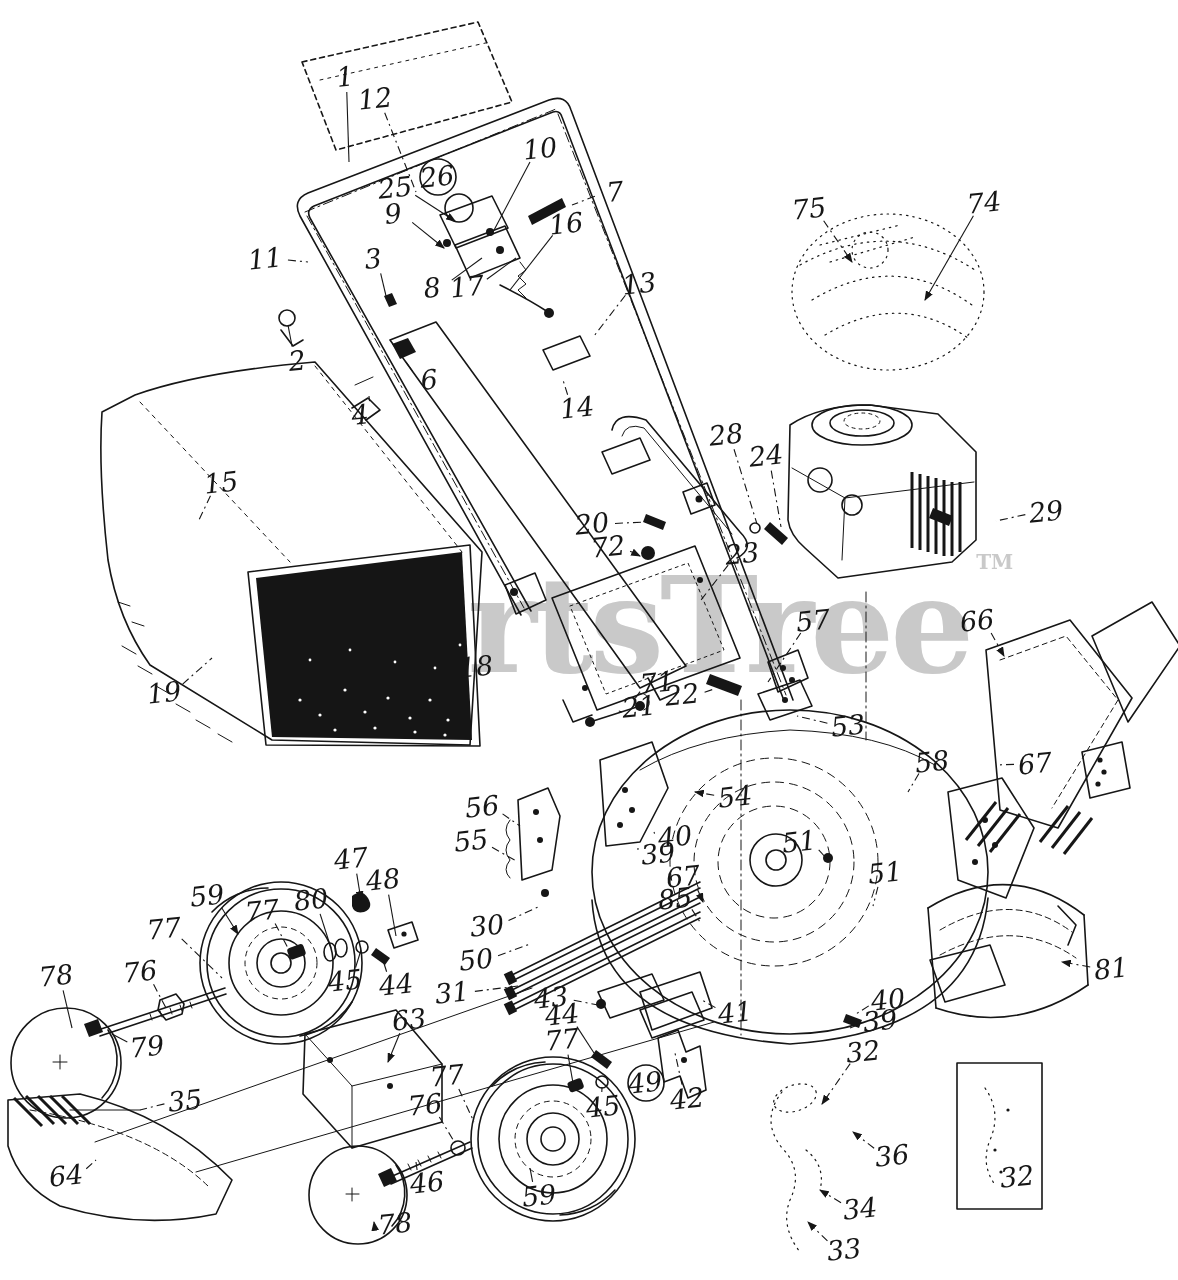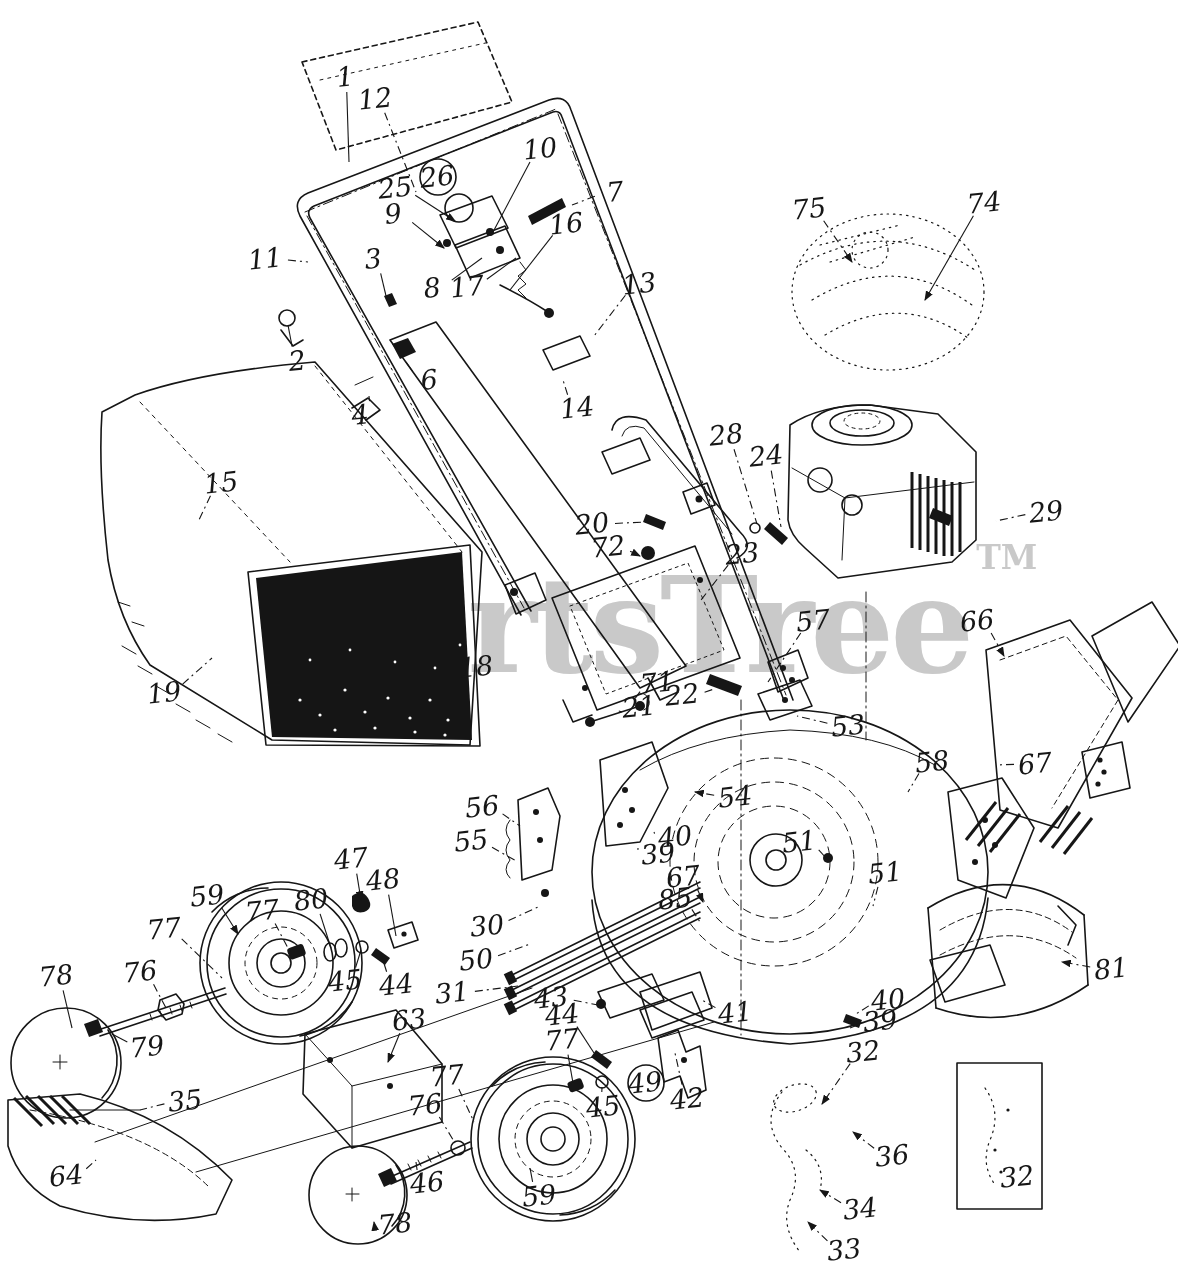--- a/index.html
+++ b/index.html
@@ -1,21 +1,21 @@
 <!DOCTYPE html>
 <html style="--ink: #161616; --wm: #c9c9c9;"><head>
 <meta charset="utf-8">
 <style>
   html,body{margin:0;padding:0;background:#fff;}
   #stage{position:relative;width:1178px;height:1280px;background:#fff;overflow:hidden;
          font-family:"DejaVu Sans",sans-serif;}
   #watermark{position:absolute;left:294px;top:560px;z-index:1;line-height:1;
     font-family:"DejaVu Serif",serif;font-weight:bold;font-size:132px;
     letter-spacing:-4px;color:var(--wm,#c9c9c9);white-space:nowrap;user-select:none;}
-  #watermark .tm{font-size:33px;letter-spacing:0;vertical-align:super;position:relative;top:-58px;left:6px;}
+  #watermark .tm{font-size:20px;letter-spacing:0;vertical-align:super;position:relative;top:-58px;left:6px;}
   #art{position:absolute;left:0;top:0;z-index:2;}
   svg text.plbl{font-family:"DejaVu Serif",serif;font-style:italic;font-size:27px;fill:var(--ink,#161616);}
   .ink{stroke:var(--ink,#161616);fill:none;stroke-width:1.6;stroke-linecap:round;stroke-linejoin:round;}
   .inkthin{stroke:var(--ink,#161616);fill:none;stroke-width:1;stroke-linecap:round;}
   .inkfill{fill:var(--ink,#161616);stroke:none;}
   .dashdot{stroke-dasharray:10 4 2 4;}
   .dots{stroke-dasharray:1.5 5;stroke-width:1.2;}
 </style>
 </head>
 <body>

